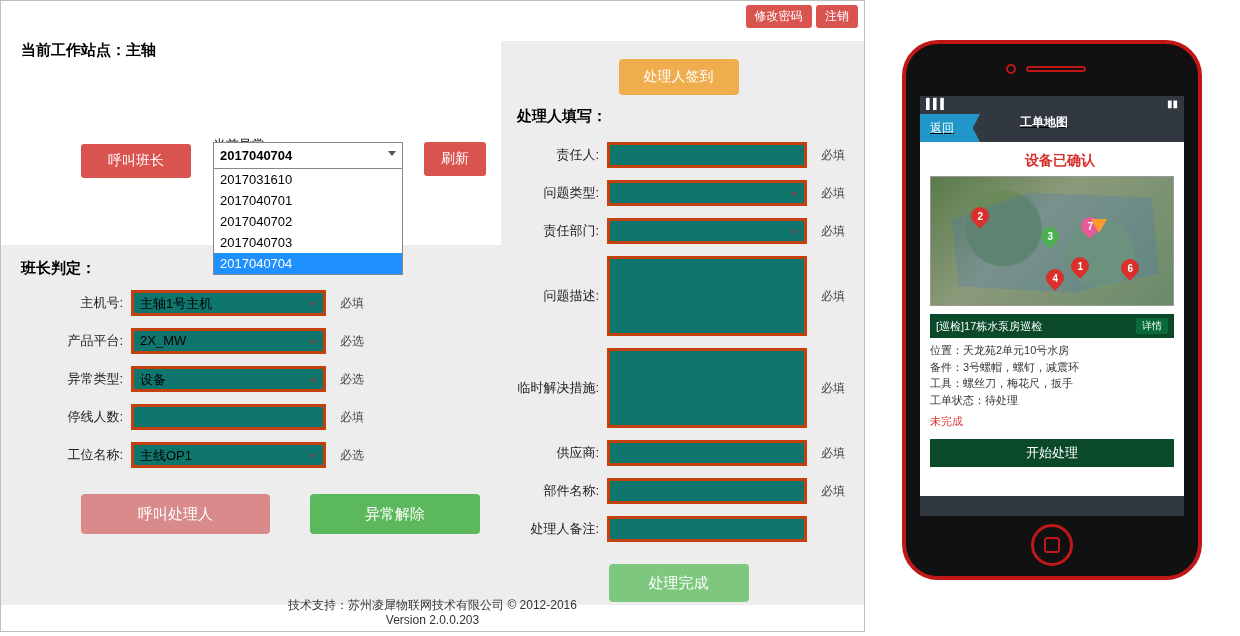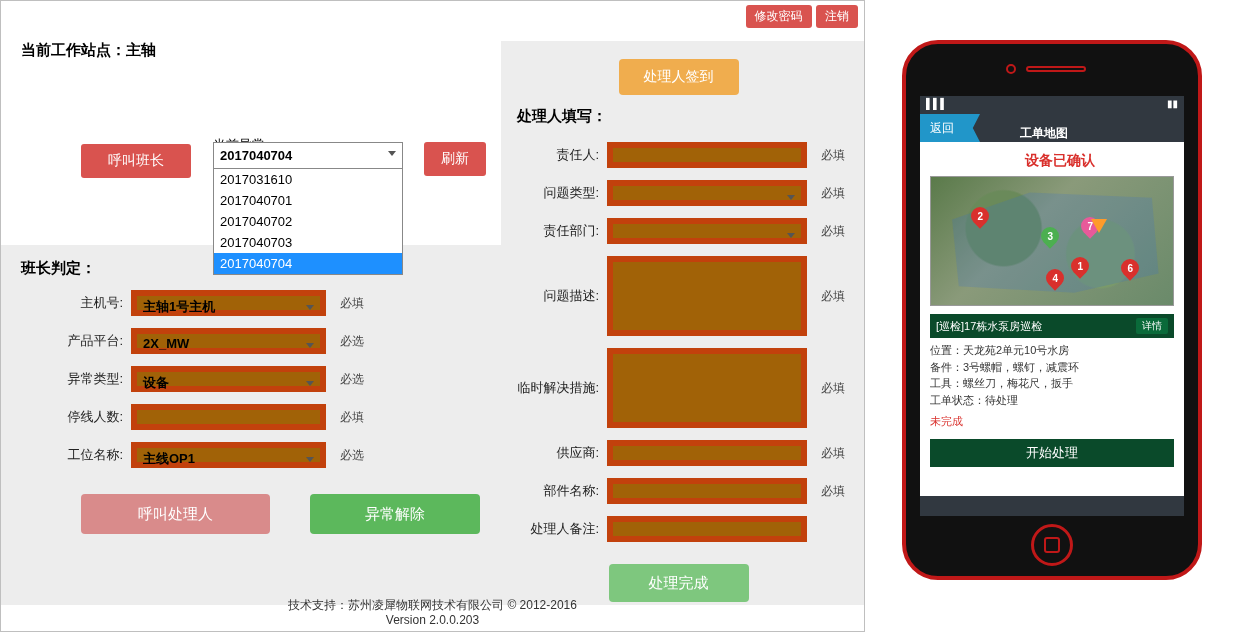--- a/index.html
+++ b/index.html
@@ -55,22 +55,22 @@
     position:absolute; left:0; top:244px; right:0; bottom:26px;
     display:flex;
   }
   .panel-left {
     width:500px; background:#ededed; padding:14px 18px 14px 20px; position:relative;
   }
   .panel-left .section-title { font-size:15px; font-weight:bold; }
   .form-row { display:flex; align-items:center; margin-top:12px; font-size:13px; }
   .form-row .lbl { width:110px; text-align:right; padding-right:8px; color:#222; }
   .form-row .ctrl {
-    width:195px; height:26px; border:6px solid #c2410c; background:#a16207; padding:2px 6px;
-    font-size:13px; position:relative;font-weight:bold;
+    width:195px; height:26px; border:3px solid #c2410c; background:#0f766e; padding:2px 6px;
+    font-size:13px; position:relative;
   }
   .form-row .ctrl.select::after {
     content:""; position:absolute; right:6px; top:9px;
     width:0;height:0; border-left:4px solid transparent; border-right:4px solid transparent; border-top:5px solid #555;
   }
   .form-row .req { margin-left:14px; color:#444; font-size:12px; }
 
   .btn-row { margin-top:26px; display:flex; gap:40px; padding-left:60px;}
   .btn-pink {
     width:189px; height:40px; background:#d98b8b; color:#fff; border:none; border-radius:4px; font-size:15px; cursor:pointer;
@@ -111,21 +111,21 @@
   .cam     { position:absolute; left:100px; top:20px; width:10px; height:10px; border:2px solid #c01818; border-radius:50%; }
   .phone-bottom { position:absolute; bottom:6px; left:0; right:0; height:50px; }
   .home-btn { position:absolute; left:125px; top:4px; width:42px; height:42px; border:3px solid #c01818; border-radius:50%; }
   .home-sq  { position:absolute; left:138px; top:17px; width:16px; height:16px; border:2px solid #c01818; border-radius:3px; }
 
   .screen {
     position:absolute; left:14px; right:14px; top:52px; bottom:60px;
     background:#fff; overflow:hidden;
   }
   .status-bar { height:18px; background:#313840; color:#fff; font-size:10px; display:flex; justify-content:space-between; padding:2px 6px; }
-  .app-header { height:28px; background:#313840; display:flex; align-items:flex-end; }
+  .app-header { height:28px; background:#313840; display:flex; align-items:flex-start;text-decoration:underline; }
   .back-btn { background:#2196c9; color:#fff; font-size:12px; height:28px; padding:0 10px; border:none; cursor:pointer;
               clip-path: polygon(0 0, 100% 0, 88% 50%, 100% 100%, 0 100%); width:60px; text-align:left;}
   .app-title { color:#fff; font-size:12px; font-weight:bold; margin-left:40px; }
 
   .confirm-title { text-align:center; color:#d9302c; font-size:14px; font-weight:bold; padding:10px 0 6px 16px; }
 
   .map-area {
     margin:0 10px; height:130px; border:1px solid #999; position:relative;
     background:
       radial-gradient(circle at 30% 40%, #6a8a5a 0 20%, transparent 21%),

